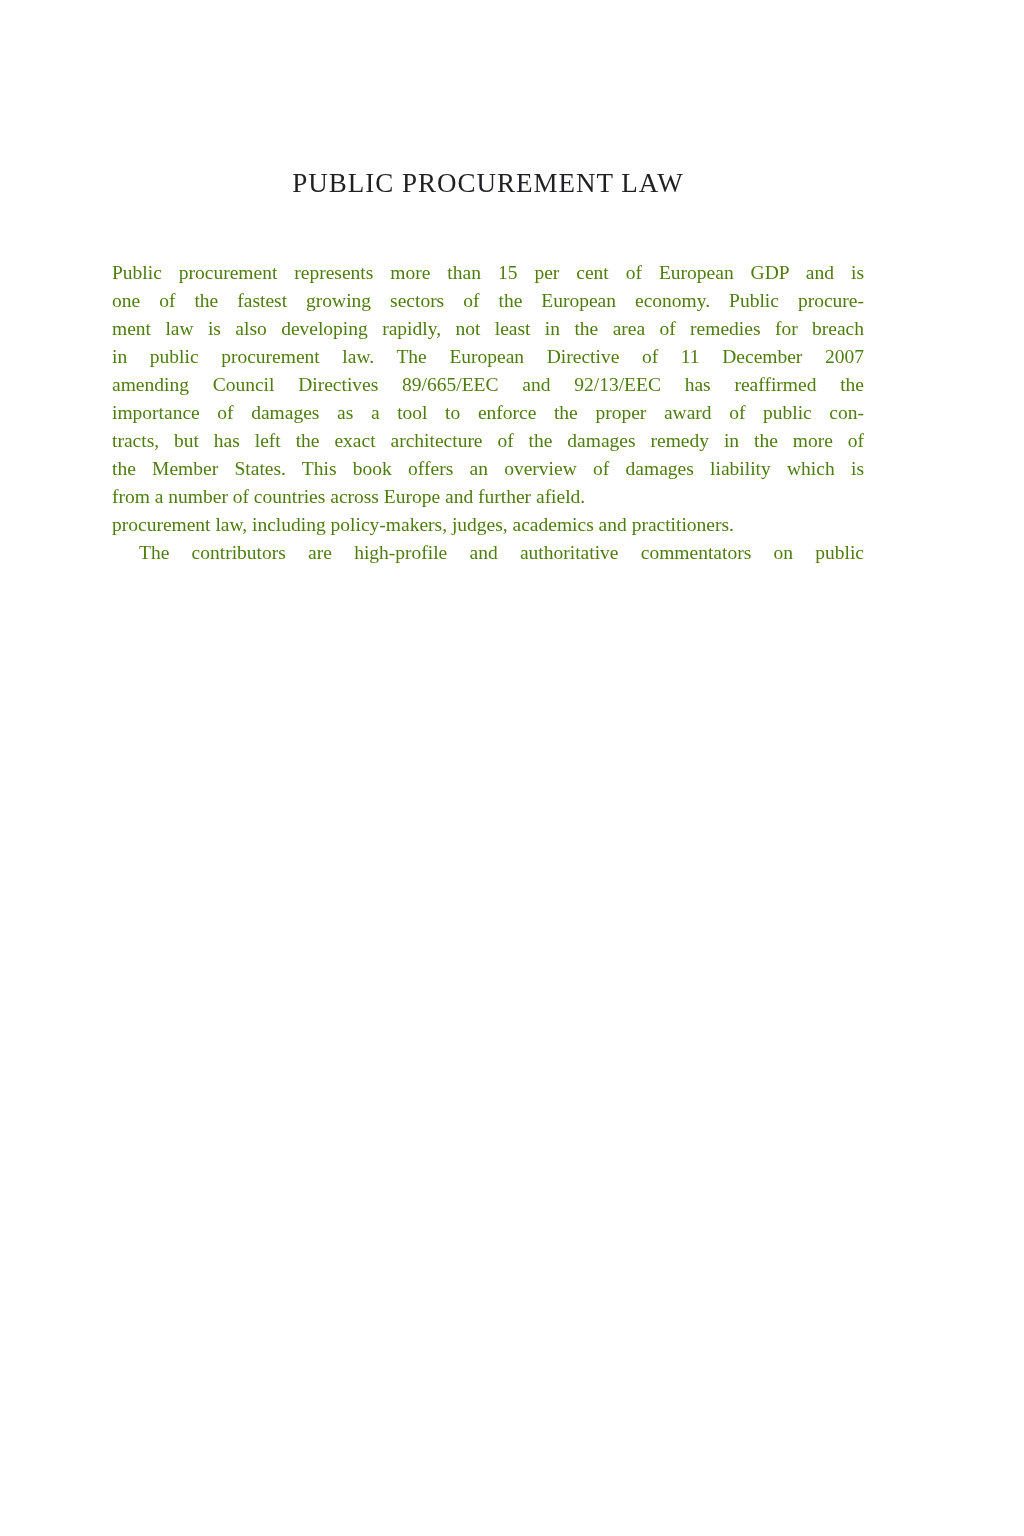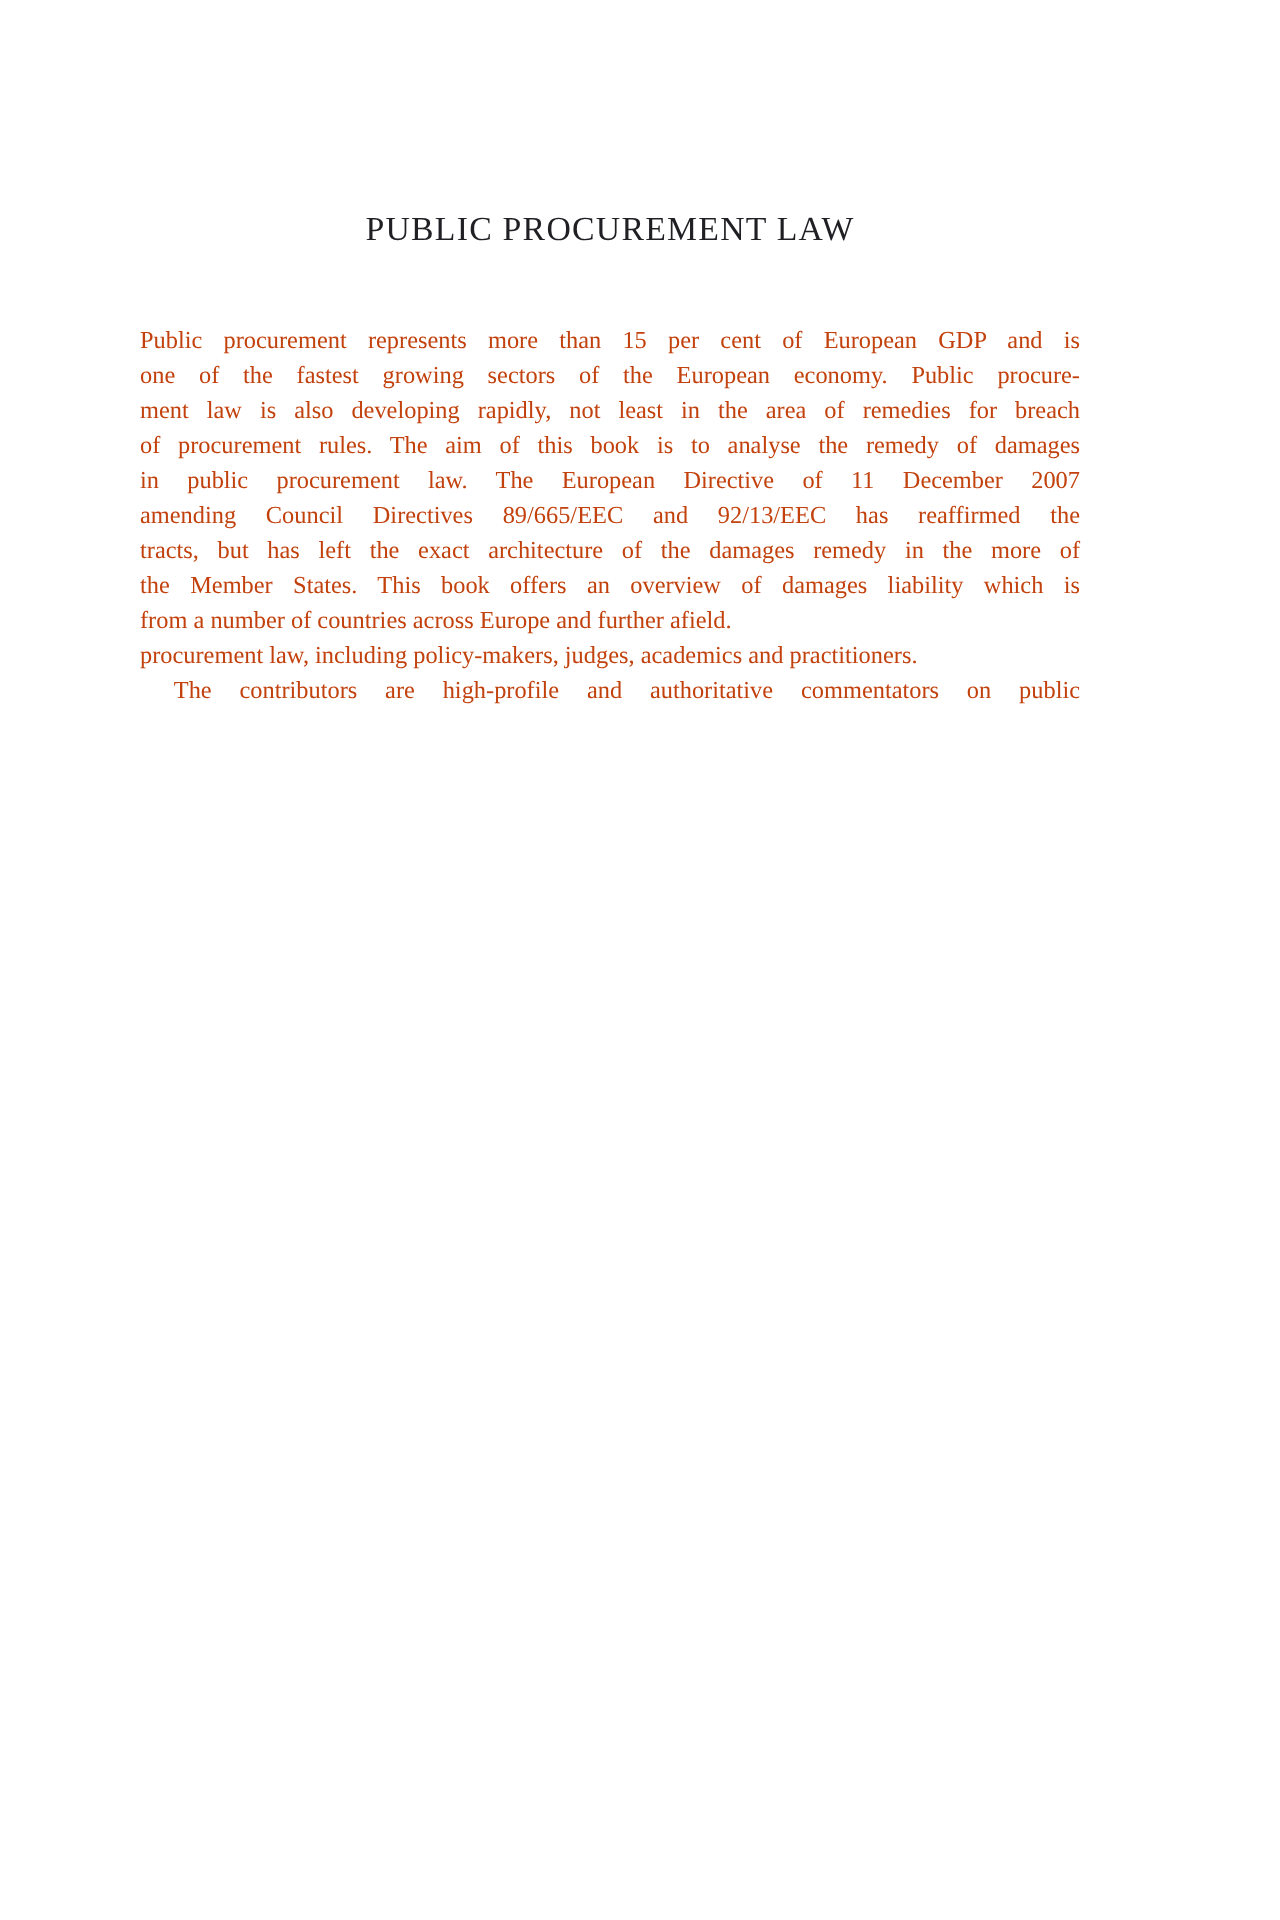--- a/index.html
+++ b/index.html
@@ -48,27 +48,27 @@
   .line.indent {
     padding-left: 27px;
   }
 </style>
 </head>
 <body style="background: rgb(255, 255, 255);">
 
 <div class="page">
   <div class="content">
     <h1 class="title" style="color: rgb(31, 31, 36);">PUBLIC PROCUREMENT LAW</h1>
-    <div class="body-text" style="color: #c2410c;">
+    <div class="body-text" style="color: #4d7c0f;">
         <div class="line">Public procurement represents more than 15 per cent of European GDP and is</div>
         <div class="line">one of the fastest growing sectors of the European economy. Public procure-</div>
         <div class="line">ment law is also developing rapidly, not least in the area of remedies for breach</div>
-        <div class="line">of procurement rules. The aim of this book is to analyse the remedy of damages</div>
         <div class="line">in public procurement law. The European Directive of 11 December 2007</div>
         <div class="line">amending Council Directives 89/665/EEC and 92/13/EEC has reaffirmed the</div>
+        <div class="line">importance of damages as a tool to enforce the proper award of public con-</div>
         <div class="line">tracts, but has left the exact architecture of the damages remedy in the more of</div>
         <div class="line">the Member States. This book offers an overview of damages liability which is</div>
         <div class="line last">from a number of countries across Europe and further afield.</div>
         <div class="line last">procurement law, including policy-makers, judges, academics and practitioners.</div>
         <div class="line indent">The contributors are high-profile and authoritative commentators on public</div>
       </div>
   </div>
 </div>
 
 </body></html>

